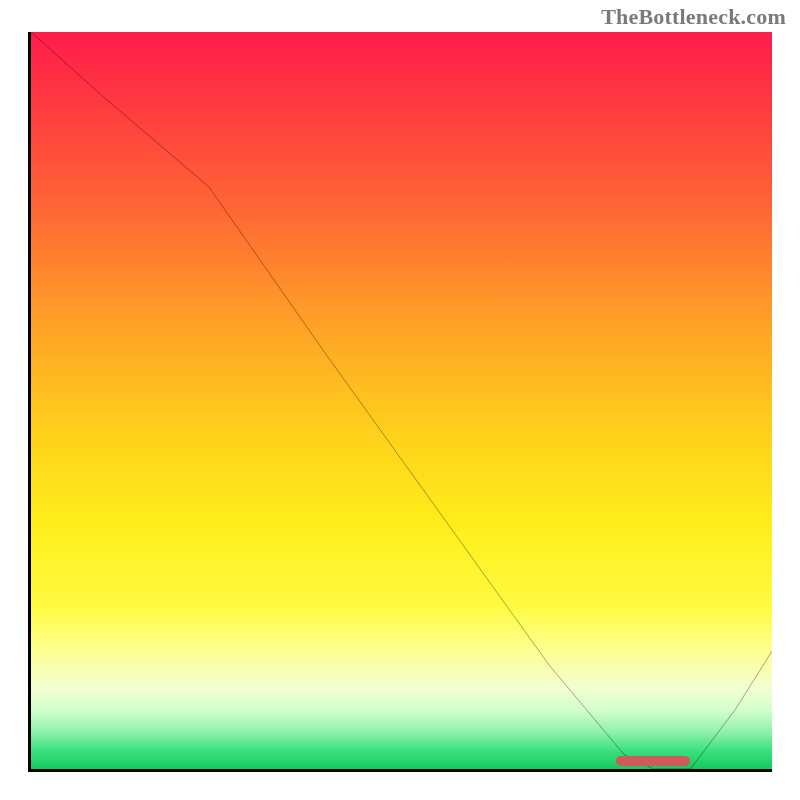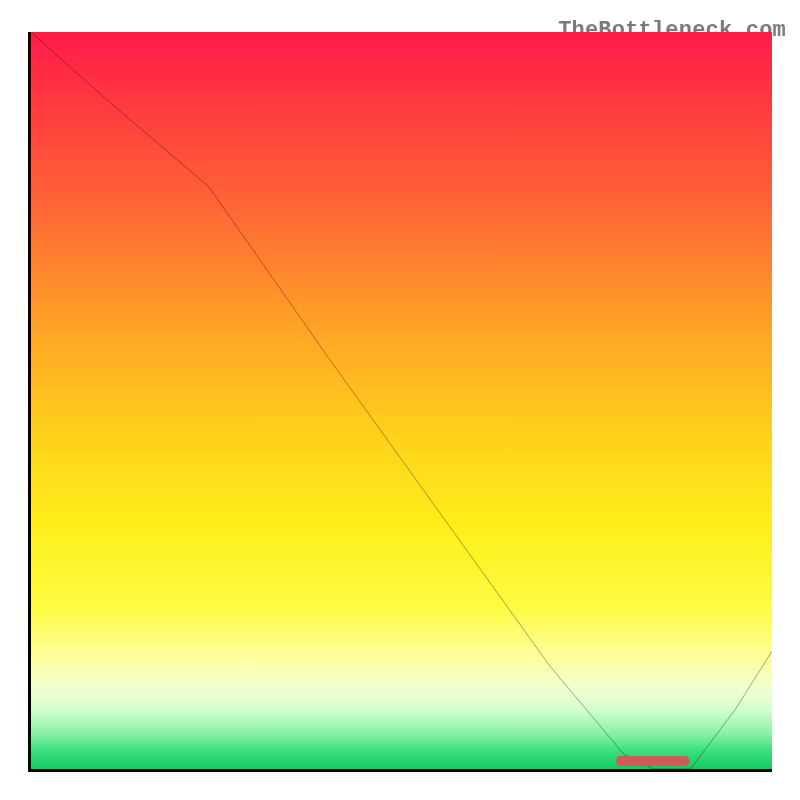--- a/index.html
+++ b/index.html
@@ -1,22 +1,22 @@
 <!DOCTYPE html>
 <html><head>
 <meta charset="utf-8">
 <style>
   * { margin: 0; padding: 0; box-sizing: border-box; }
   html, body { width: 800px; height: 800px; overflow: hidden; background: #fff; }
   .wrap { position: relative; width: 800px; height: 800px; }
   .watermark {
     position: absolute;
-    top: 18px;
+    top: 4px;
     right: 14px;
-    font-family: Liberation Mono, monospace;
+    font-family: Liberation Serif, serif;
     font-size: 22px;
     font-weight: bold;
     color: #7a7a7a;
     letter-spacing: 0.2px;
   }
   .plot {
     position: absolute;
     left: 28px;
     top: 32px;
     width: 744px;

